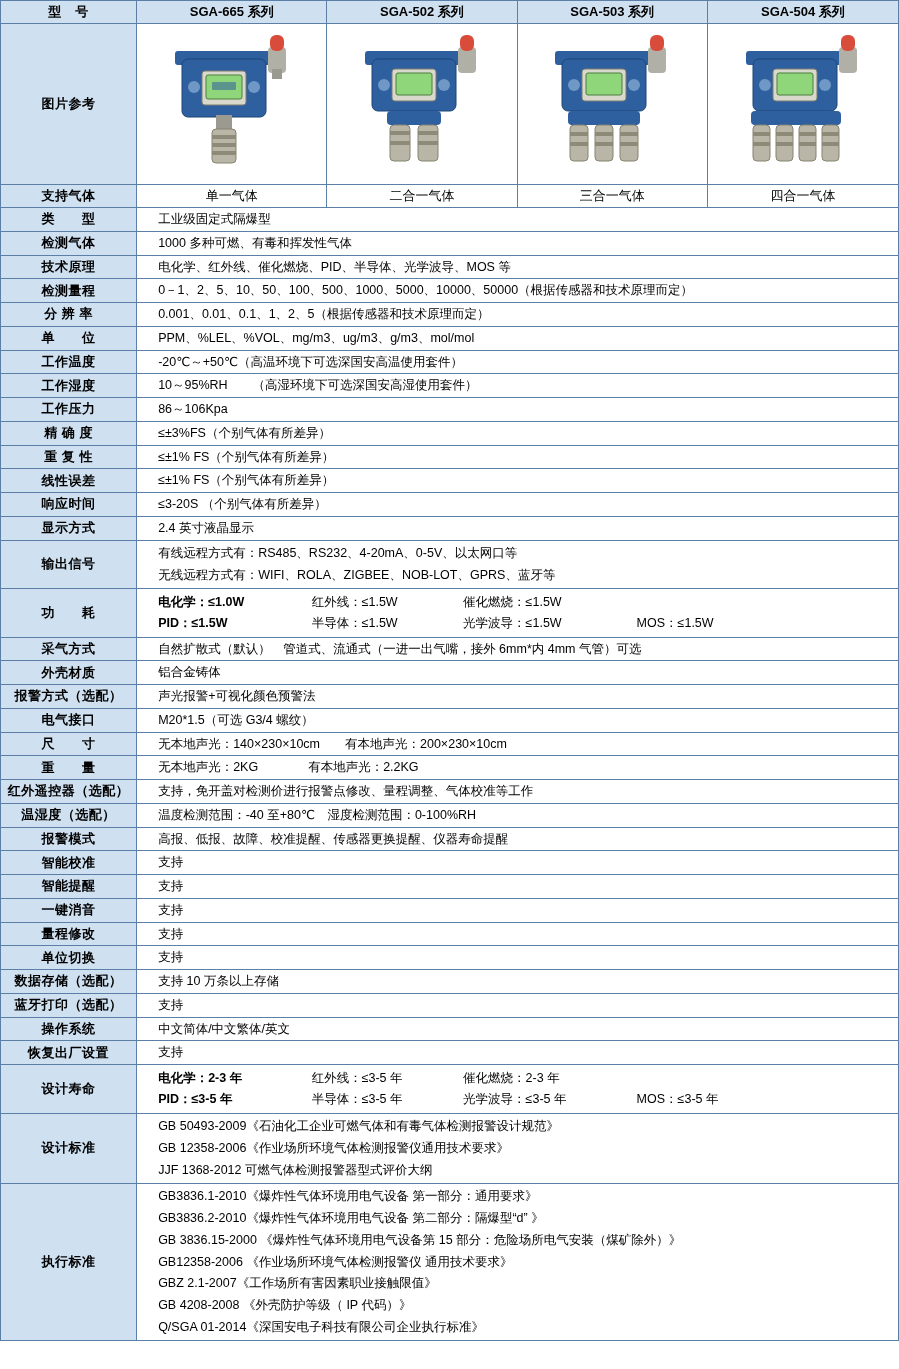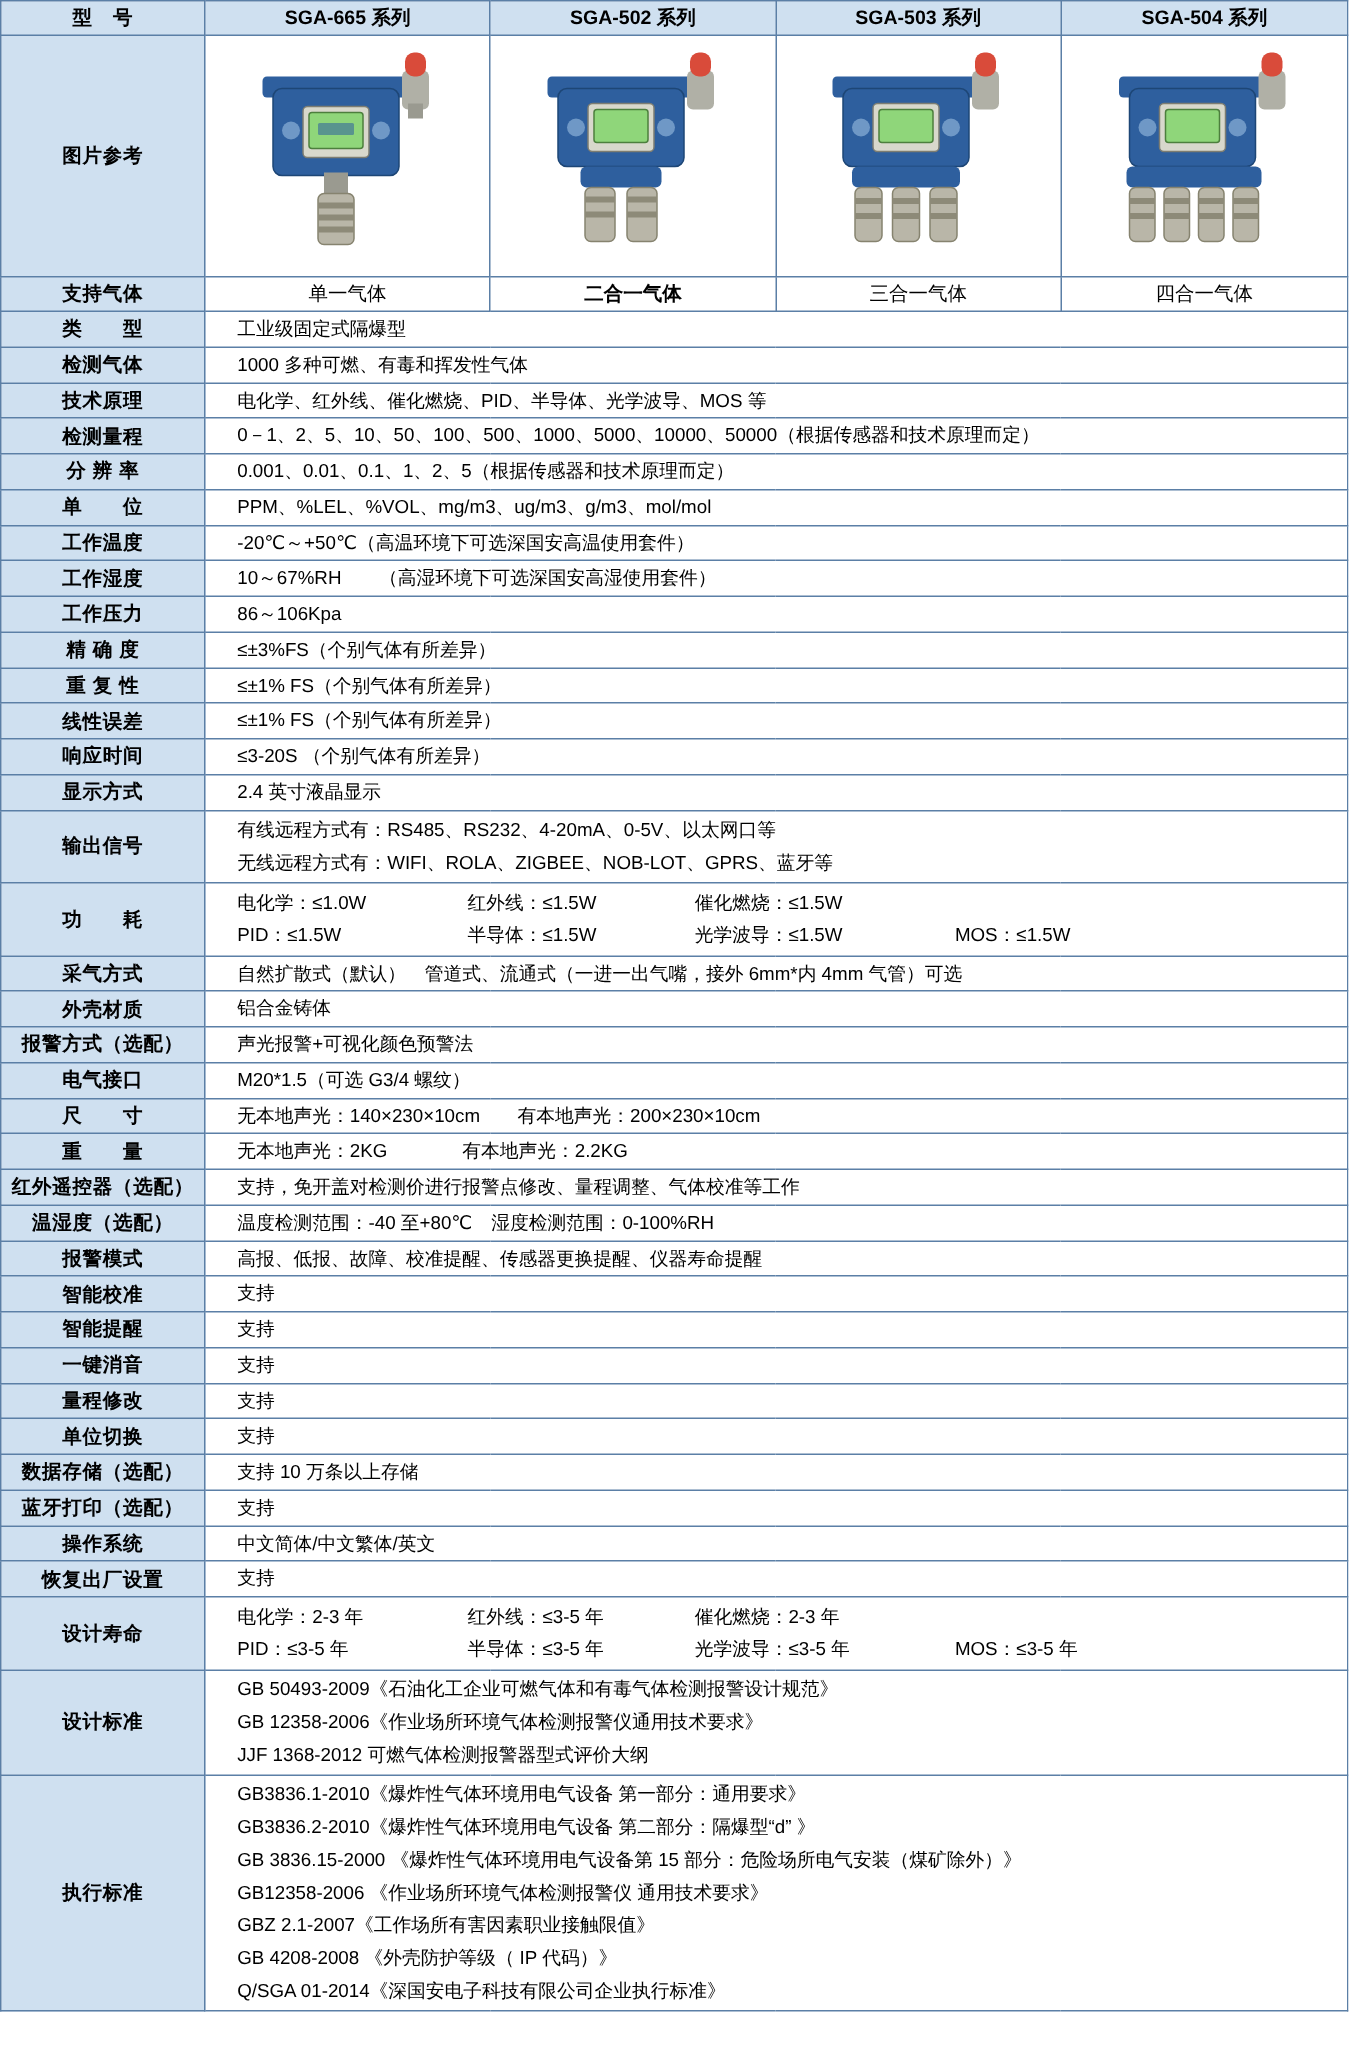--- a/index.html
+++ b/index.html
@@ -3,21 +3,21 @@
 <meta charset="utf-8">
 <style>
   html,body{margin:0;padding:0;background:#ffffff;}
   body{font-family:"Liberation Sans","DejaVu Sans",sans-serif;}
   #sheet{width:899px;height:1369px;position:relative;overflow:hidden;}
   table{border-collapse:collapse;width:899px;table-layout:fixed;}
   td{border:1px solid #5b7fa6;vertical-align:middle;font-size:12.5px;color:#000;padding:2px 4px;}
   td.lbl{background:#cfe0f0;text-align:center;font-weight:bold;font-size:13px;color:#000;width:136px;letter-spacing:0.5px;}
   td.val{background:#ffffff;padding-left:21px;font-size:12.5px;line-height:1.5;}
   td.hdr{background:#cfe0f0;text-align:center;font-weight:bold;font-size:13px;}
-  .pw1{width:150px;}
+  .pw1{width:150px;font-weight:bold;}
   .pw2{width:148px;}
   .pw3{width:170px;}
   .imgcell{background:#ffffff;text-align:center;padding:0;height:160px;}
   .multi > div{padding:1.5px 0;}
   .sp{display:inline-block;}
   
   .dev{position:relative;width:100%;height:158px;}
   svg{display:block;margin:0 auto;}
 </style>
 </head>
@@ -135,21 +135,21 @@
           <rect x="86" y="117" width="17" height="4" fill="#8d8a78"></rect>
           <rect x="109" y="117" width="17" height="4" fill="#8d8a78"></rect>
         </svg>
       </div>
     </td>
   </tr>
 
   <tr>
     <td class="lbl">支持气体</td>
     <td class="hdr" style="background:#ffffff;font-weight:normal;">单一气体</td>
-    <td class="hdr" style="background:#ffffff;font-weight:bold;">二合一气体</td>
+    <td class="hdr" style="background:#ffffff;font-weight:normal;">二合一气体</td>
     <td class="hdr" style="background:#ffffff;font-weight:normal;">三合一气体</td>
     <td class="hdr" style="background:#ffffff;font-weight:normal;">四合一气体</td>
   </tr>
 
   <tr>
           <td class="lbl">类　　型</td>
           <td class="val" colspan="4">工业级固定式隔爆型</td>
         </tr>
   <tr>
           <td class="lbl">检测气体</td>
@@ -170,21 +170,21 @@
   <tr>
           <td class="lbl">单　　位</td>
           <td class="val" colspan="4">PPM、%LEL、%VOL、mg/m3、ug/m3、g/m3、mol/mol</td>
         </tr>
   <tr>
           <td class="lbl">工作温度</td>
           <td class="val" colspan="4">-20℃～+50℃（高温环境下可选深国安高温使用套件）</td>
         </tr>
   <tr>
           <td class="lbl">工作湿度</td>
-          <td class="val" colspan="4">10～67%RH　　（高湿环境下可选深国安高湿使用套件）</td>
+          <td class="val" colspan="4">10～95%RH　　（高湿环境下可选深国安高湿使用套件）</td>
         </tr>
   <tr>
           <td class="lbl">工作压力</td>
           <td class="val" colspan="4">86～106Kpa</td>
         </tr>
   <tr>
           <td class="lbl">精  确  度</td>
           <td class="val" colspan="4">≤±3%FS（个别气体有所差异）</td>
         </tr>
   <tr>

